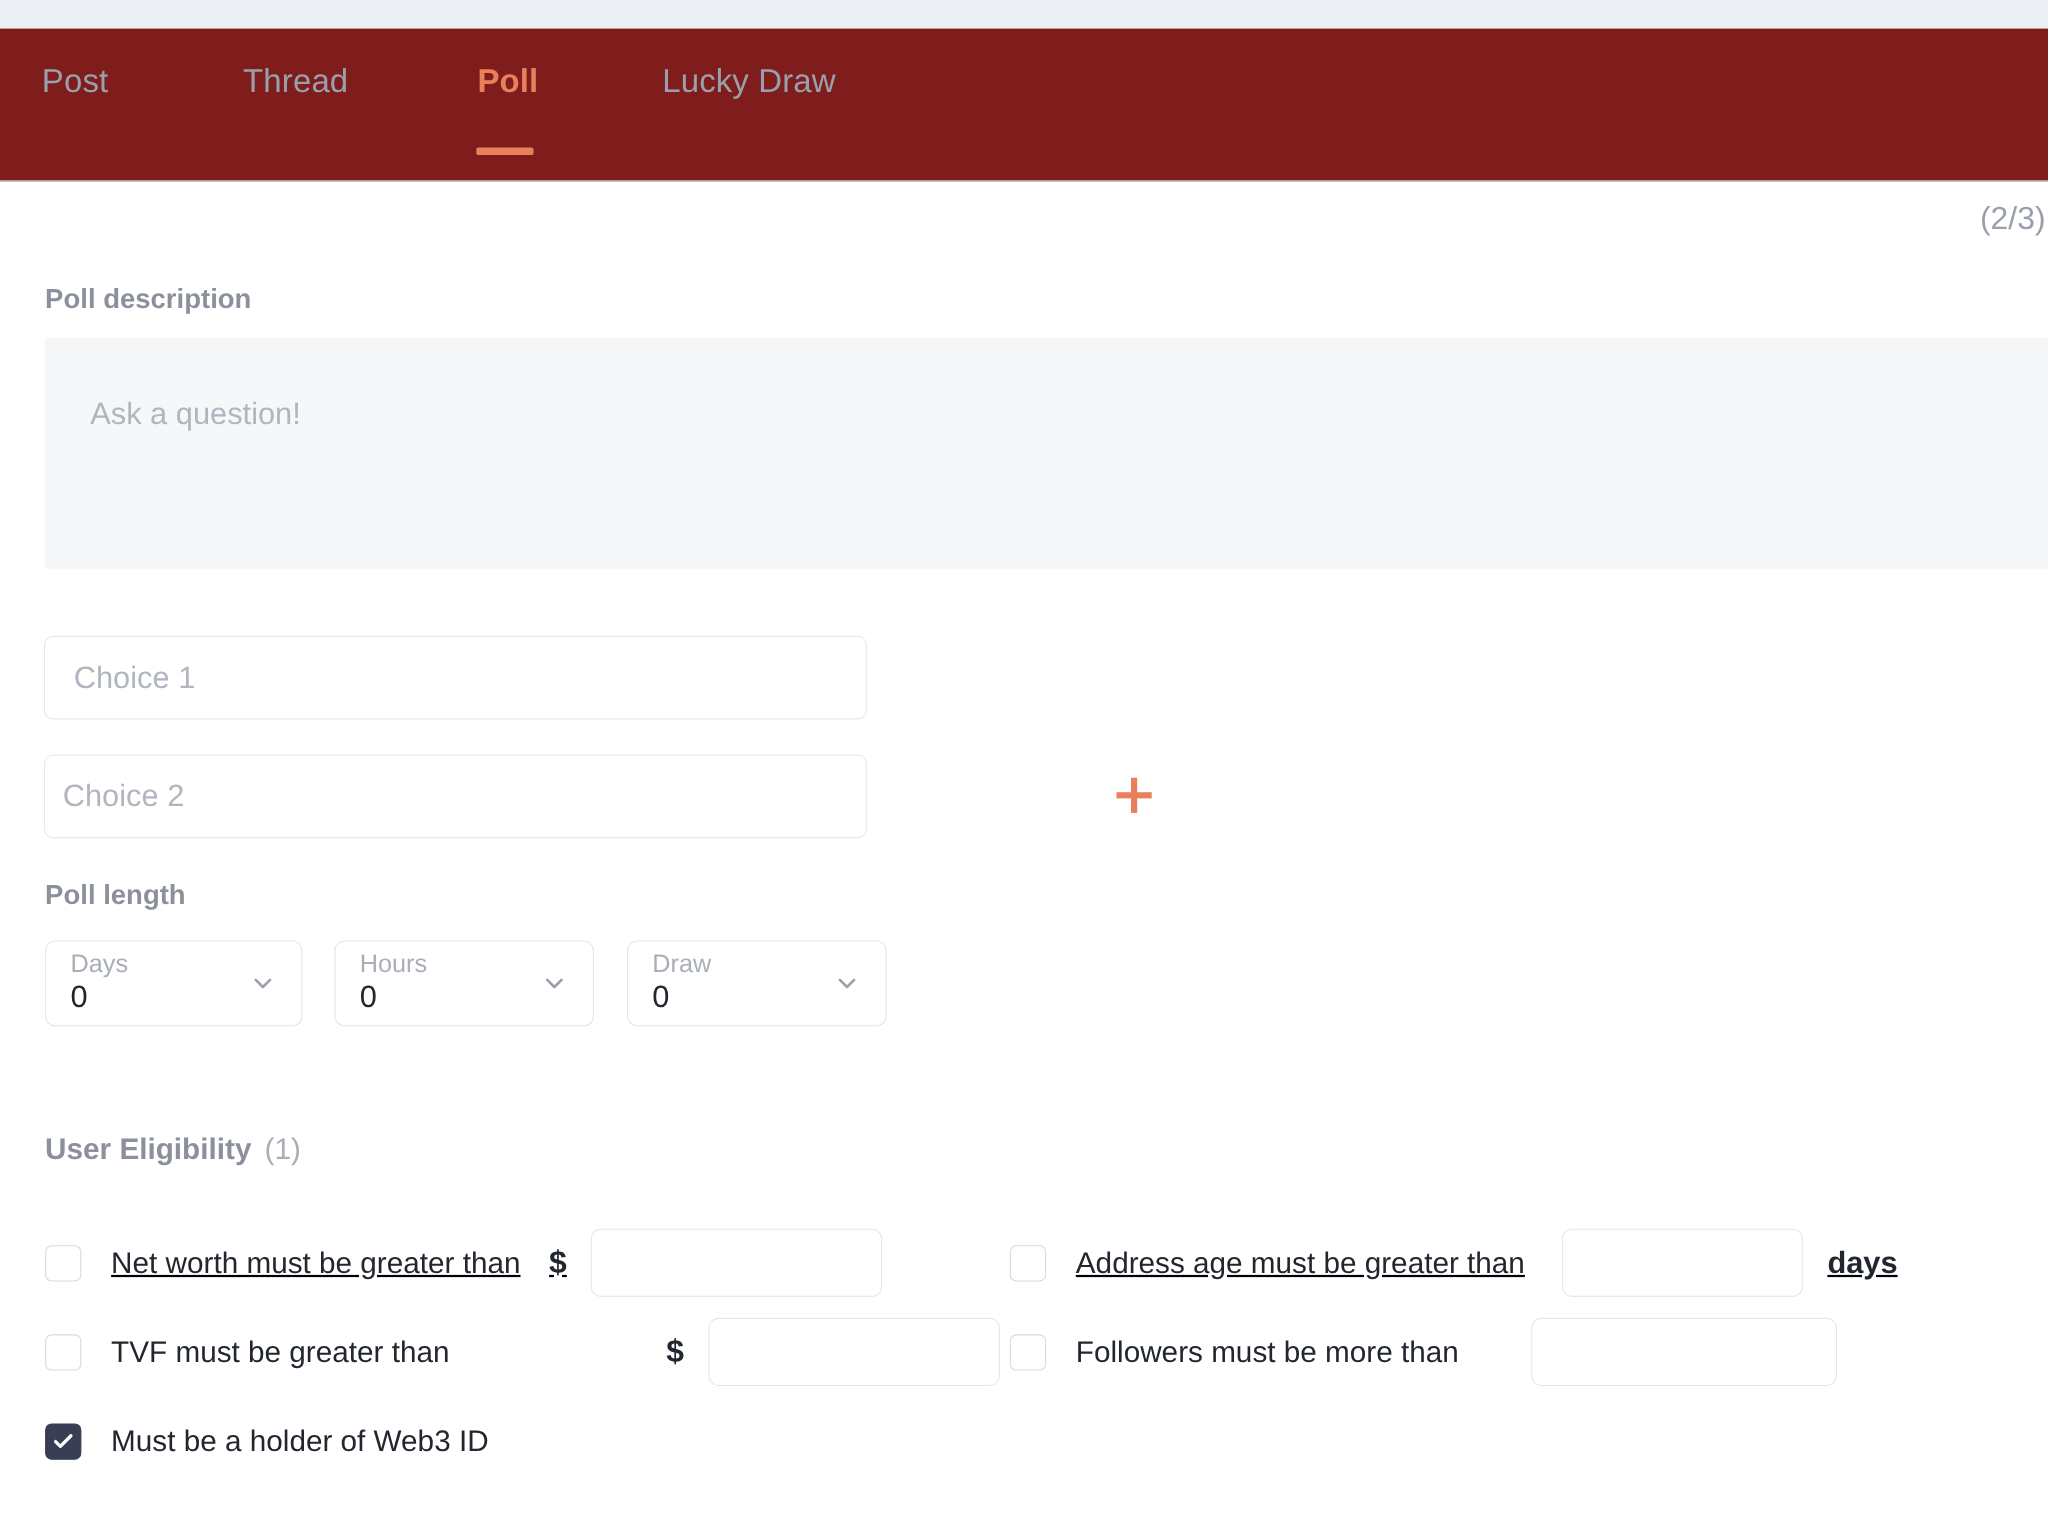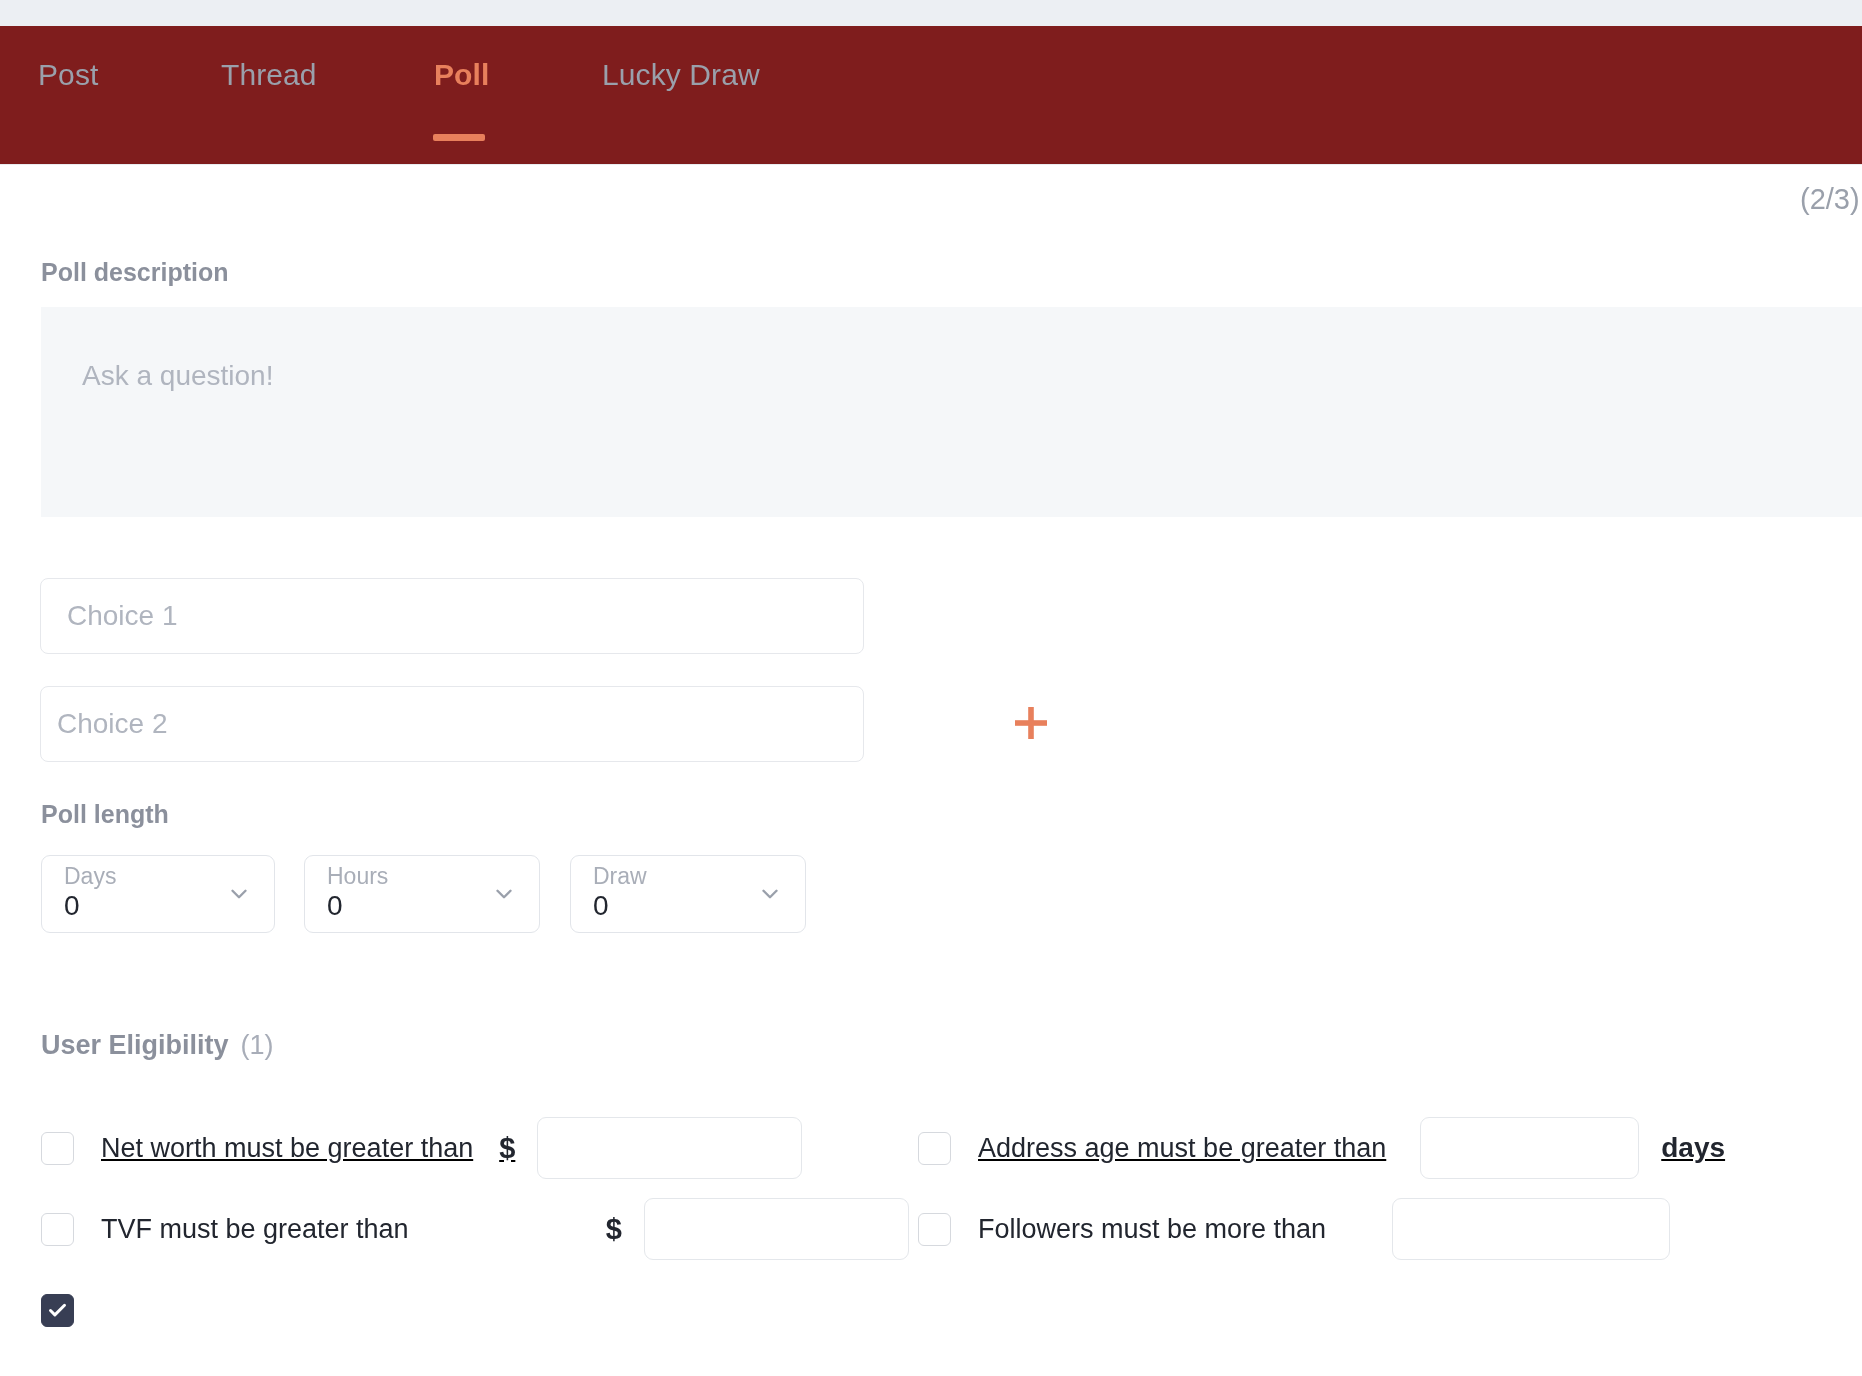--- a/index.html
+++ b/index.html
@@ -111,21 +111,21 @@
     font-size: 28px;
     color: #3a3f4b;
     font-family: "Liberation Sans", sans-serif;
   }
   .desc-box::placeholder { color: #b0b5bf; }
 
   
   .choice-input {
     position: absolute;
     left: 40px;
-    width: 824px; height: 76px;
+    width: 748px; height: 76px;
     border: 1px solid #e6e8ec;
     border-radius: 8px;
     background: #ffffff;
     font-size: 28px;
     color: #3a3f4b;
     padding: 0 26px;
     outline: none;
     font-family: "Liberation Sans", sans-serif;
   }
   .choice-input::placeholder { color: #b0b5bf; }
@@ -344,13 +344,14 @@
   <span class="elig-label">Followers must be more than</span>
   <input class="elig-input" style="width: 278px; margin-left: 66px;" type="text">
 </div>
 
 <div class="elig-row r-c1 r-y3">
   <div class="cbox checked">
     <svg width="21" height="21" viewBox="0 0 24 24" fill="none" stroke="#ffffff" stroke-width="3.4" stroke-linecap="round" stroke-linejoin="round">
         <polyline points="20 6 9 17 4 12"></polyline>
       </svg>
   </div>
+  <span class="elig-label">Must be a holder of Web3 ID</span>
 </div>
 
 </body></html>

